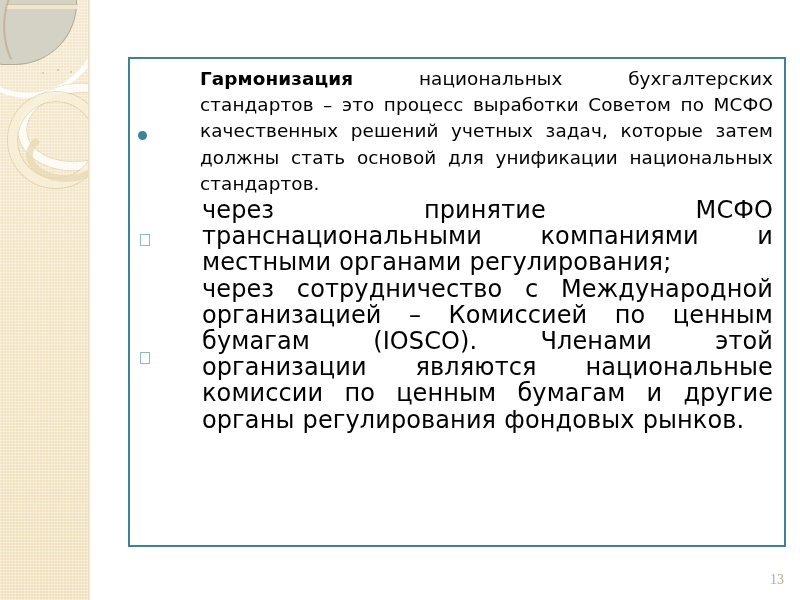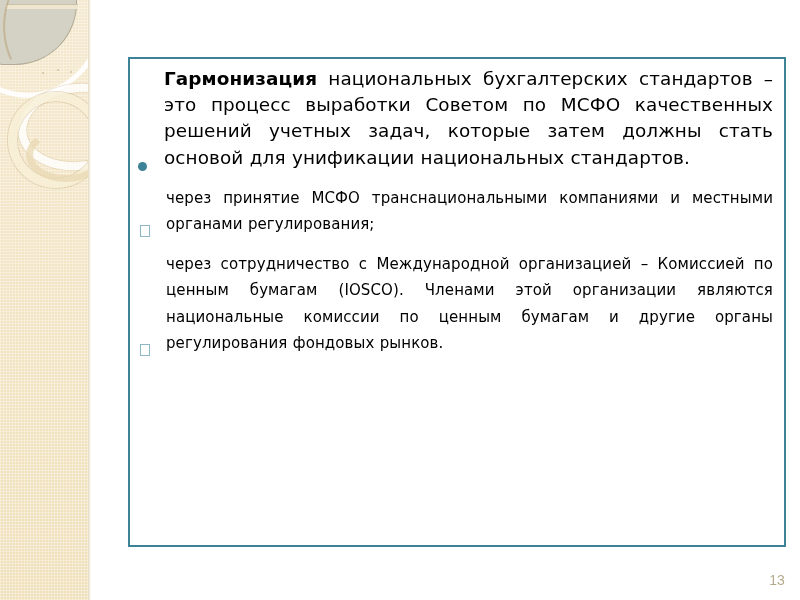--- a/index.html
+++ b/index.html
@@ -151,21 +151,22 @@
     width: 658px;
     height: 490px;
     border: 2px solid #3d8296;
     box-sizing: border-box;
     background: #ffffff;
     padding: 7px 9px 0 8px;
   }
 
   .bullet-row {
     display: flex;
-    align-items: flex-end;
+    align-items: center;
+    gap: 36px;
   }
 
   .marker {
     flex: 0 0 auto;
     width: 26px;
     display: flex;
     justify-content: flex-start;
     padding-top: 8px;
   }
   .marker.lvl2 { width: 26px; padding-top: 7px; padding-left: 2px; }
@@ -195,32 +196,32 @@
     flex: 1 1 auto;
     text-align: justify;
     color: #000000;
     font-size: 18.4px;
     line-height: 26.2px;
     letter-spacing: 0.1px;
     word-spacing: 0.4px;
     margin: 0;
     padding-right: 2px;
   }
-  .para.lvl2 { font-size: 15px; margin-top: 14px; }
+  .para.lvl2 { font-size: 24px; }
   .para b { font-weight: bold; }
 
   .blk { margin-bottom: 0px; }
 
   #page-number {
     position: absolute;
     left: 760px;
     top: 572px;
     width: 34px;
     text-align: center;
-    font-family: Liberation Sans, sans-serif;
+    font-family: Liberation Serif, serif;
     font-size: 14px;
     color: #b5ab8d;
   }
 </style>
 </head>
 <body>
 
 <div id="slide">
 
   <div id="sidebar">

